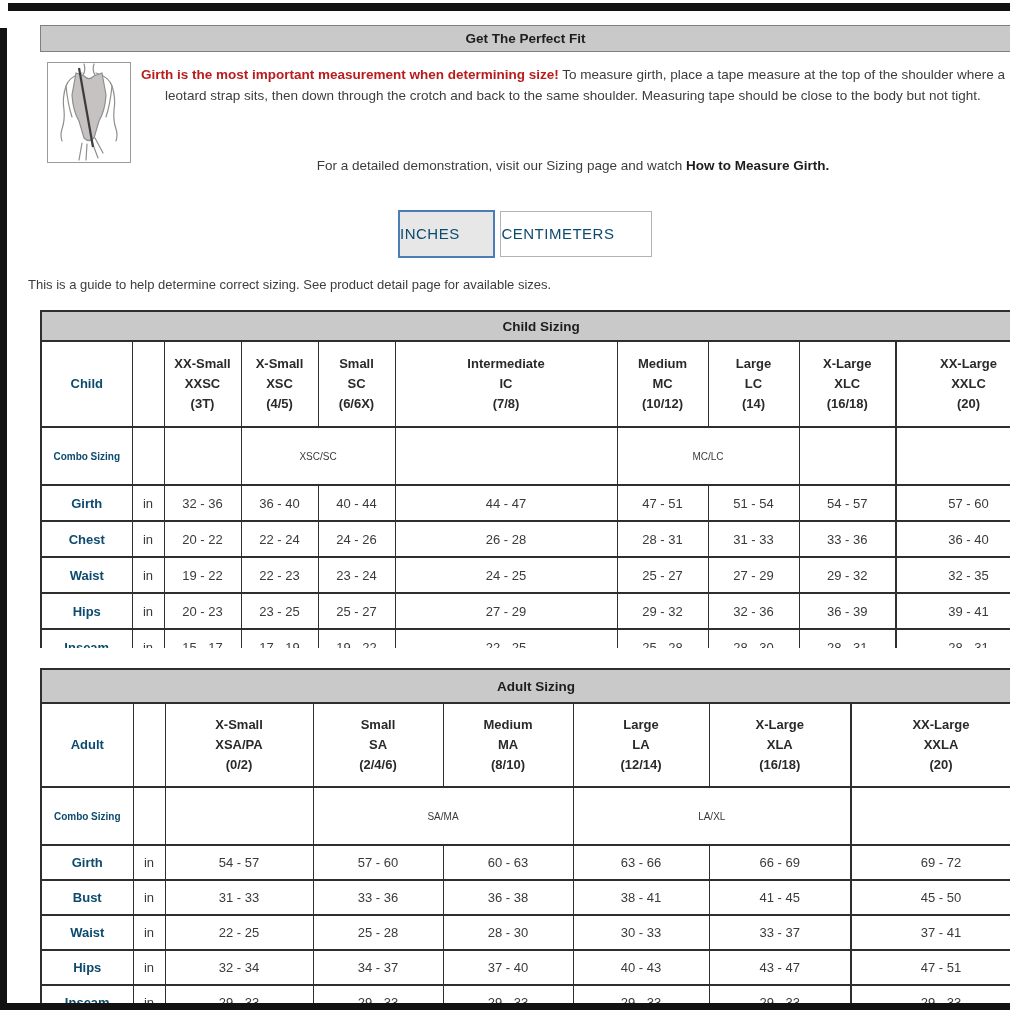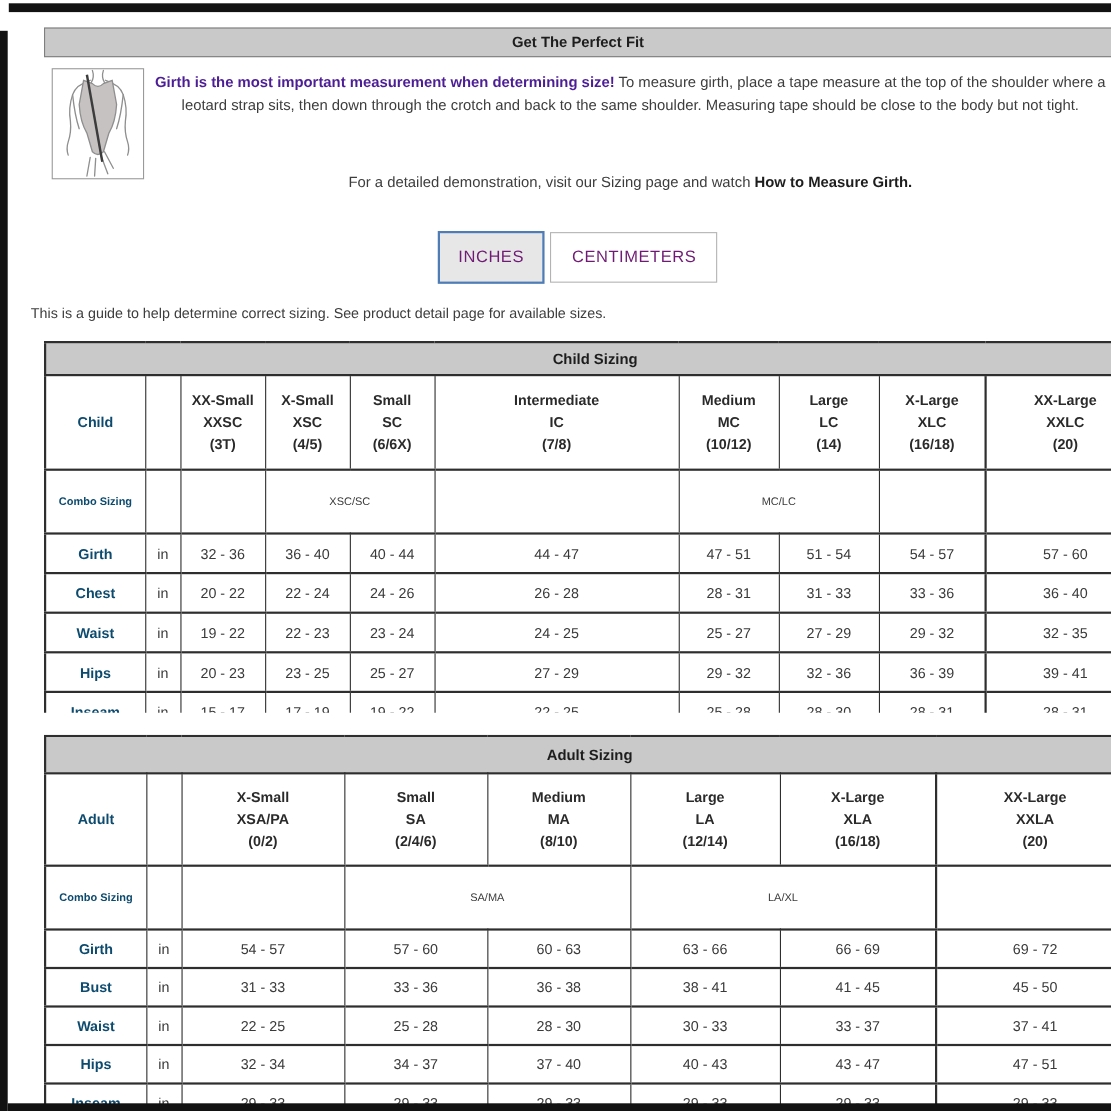--- a/index.html
+++ b/index.html
@@ -15,29 +15,29 @@
   #title-bar{position:absolute;left:40px;top:25px;width:969px;height:25px;background:#c9c9c9;
              border:1px solid #7f7f7f;text-align:center;line-height:25px;
              font-weight:bold;font-size:13.5px;color:#1d1d1d;}
 
   
   #leotard-box{position:absolute;left:47px;top:62px;width:82px;height:99px;border:1px solid #9a9a9a;background:#fff;}
 
   
   #intro{position:absolute;left:140px;top:64px;width:866px;text-align:center;
          font-size:13.5px;line-height:21px;color:#3d3d3d;}
-  #intro b{color:#4c1d95;}
+  #intro b{color:#b91c1c;}
   #demo-line{position:absolute;left:140px;top:158px;width:866px;text-align:center;
              font-size:13.5px;color:#3d3d3d;}
   #demo-line b{color:#1d1d1d;}
 
   
   #unit-toggle{position:absolute;left:398px;top:210px;height:48px;}
-  .unit-btn{display:inline-block;vertical-align:top;height:44px;line-height:44px;text-align:center;
-            font-size:15px;color:#701a75;letter-spacing:0.5px;cursor:pointer;}
+  .unit-btn{display:inline-block;vertical-align:top;height:44px;line-height:44px;
+            font-size:15px;color:#0c4a6e;letter-spacing:0.5px;cursor:pointer;}
   #btn-inches{width:93px;border:2px solid #4d7cb7;background:#e7e7e7;}
   #btn-centimeters{width:150px;border:1px solid #b3b3b3;background:#ffffff;margin-left:1px;margin-top:1px;}
 
   #guide-note{position:absolute;left:28px;top:277px;width:970px;text-align:left;
               font-size:13px;color:#3d3d3d;}
 
   
   .tbl-wrap{position:absolute;left:40px;width:970px;overflow:hidden;}
   #child-wrap{top:310px;height:338px;}
   #adult-wrap{top:668px;height:340px;}

